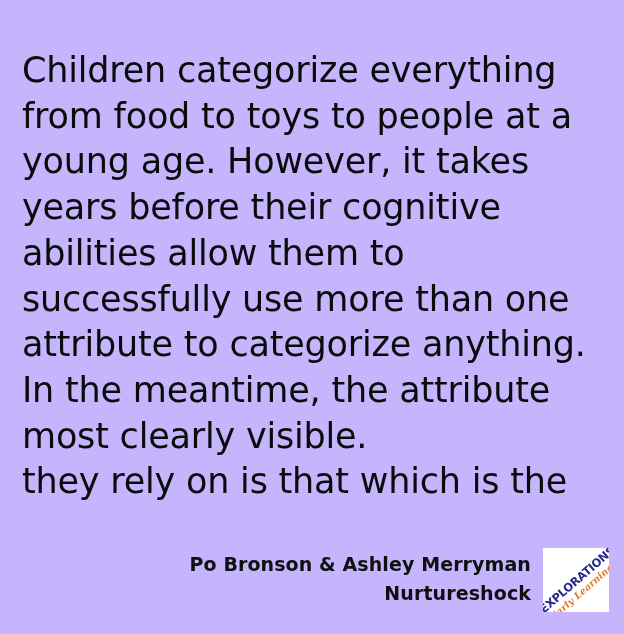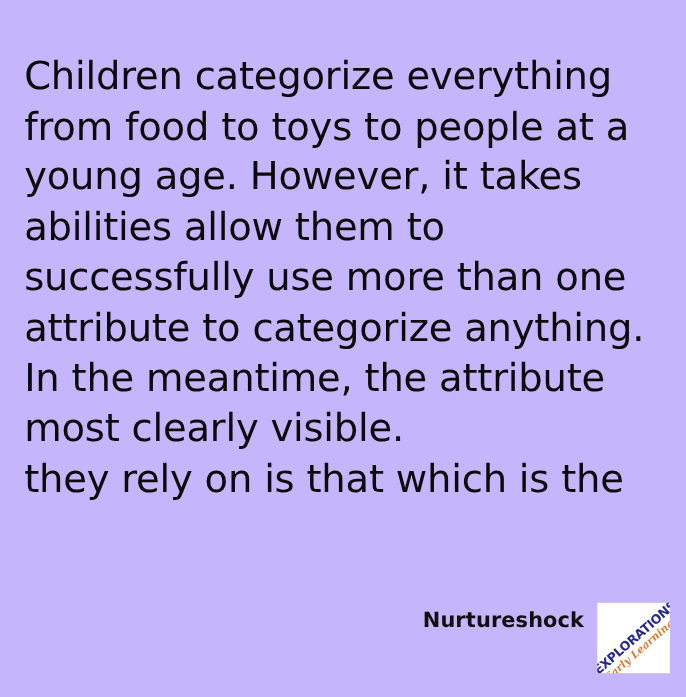--- a/index.html
+++ b/index.html
@@ -109,29 +109,31 @@
 </style>
 </head>
 <body>
 
 <div id="quote-card">
 
   <div id="quote-body">
     <div class="quote-line">Children categorize everything</div>
     <div class="quote-line">from food to toys to people at a</div>
     <div class="quote-line">young age. However, it takes</div>
+    <div class="quote-line">years before their cognitive</div>
     <div class="quote-line">abilities allow them to</div>
     <div class="quote-line">successfully use more than one</div>
     <div class="quote-line">attribute to categorize anything.</div>
     <div class="quote-line">In the meantime, the attribute</div>
     <div class="quote-line">most clearly visible.</div>
     <div class="quote-line">they rely on is that which is the</div>
   </div>
 
   <div id="attribution">
+    <div class="attrib-line">Po Bronson &amp; Ashley Merryman</div>
     <div class="attrib-line">Nurtureshock</div>
   </div>
 
   <div id="logo">
     <div id="logo-inner">
       <div class="logo-rot" id="logo-title">EXPLORATIONS</div>
       <div class="logo-rot" id="logo-tagline">Early Learning</div>
     </div>
   </div>
 

